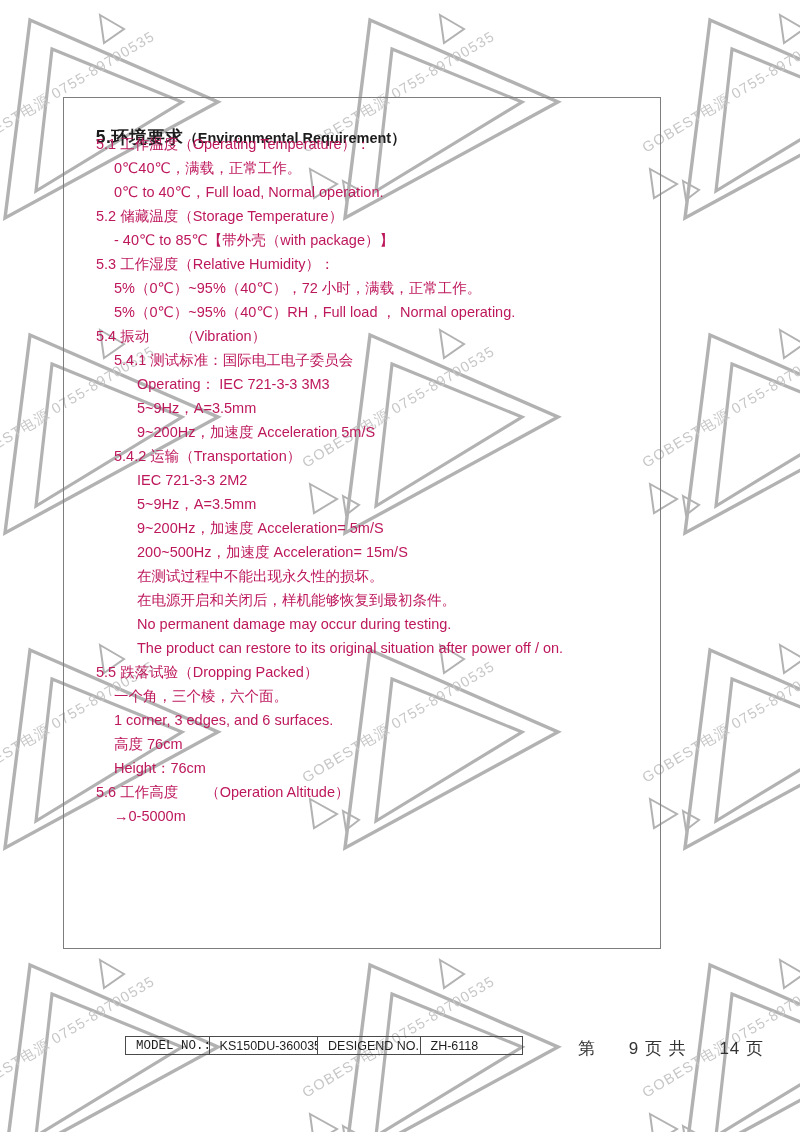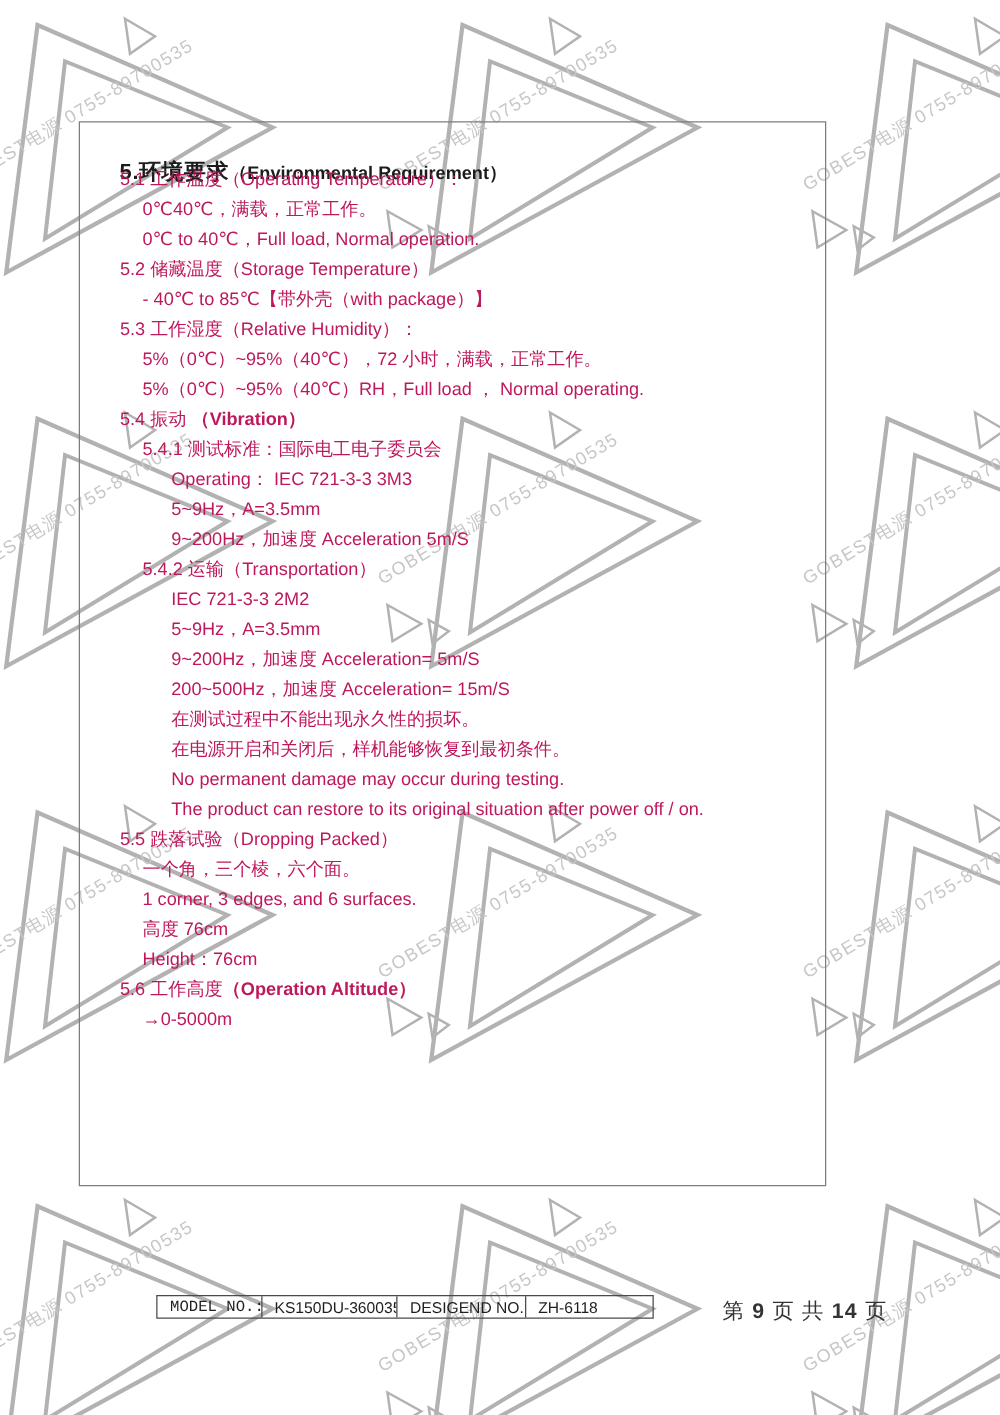--- a/index.html
+++ b/index.html
@@ -13,21 +13,21 @@
     border:1px solid #7d7d7d;box-sizing:border-box;
     padding:6px 8px 0 5px;background:transparent;
   }
   .doc-title{height:28px;line-height:22px;color:#1c1c1c;font-weight:bold;white-space:pre;}
   .t-cn{font-size:17.5px;letter-spacing:0.5px;}
   .t-en{font-size:14.5px;}
   .line{height:24px;line-height:24px;font-size:14.5px;color:#be185d;white-space:pre;}
   .ind1{padding-left:27px;}
   .ind2{padding-left:45px;}
   .ind3{padding-left:68px;}
-  .b{font-weight:bold;}
+  .b{font-weight:normal;margin-left:27px;}
   .footer-table{
     position:absolute;left:125px;top:1036px;width:398px;height:19px;
     display:flex;border:1px solid #4a4a4a;box-sizing:border-box;
     font-size:12.5px;color:#1e1e1e;line-height:16px;
   }
   .ft-cell{border-left:1px solid #4a4a4a;padding:1px 0 0 10px;box-sizing:border-box;
     white-space:nowrap;overflow:hidden;}
   .ft-cell:first-child{border-left:none;font-family:Liberation Mono, monospace;}
   .ft-c0{width:83px;}.ft-c1{width:109px;}.ft-c2{width:103px;}.ft-c3{width:103px;}
   .page-num{position:absolute;left:578px;top:1037px;font-size:17px;color:#333333;

